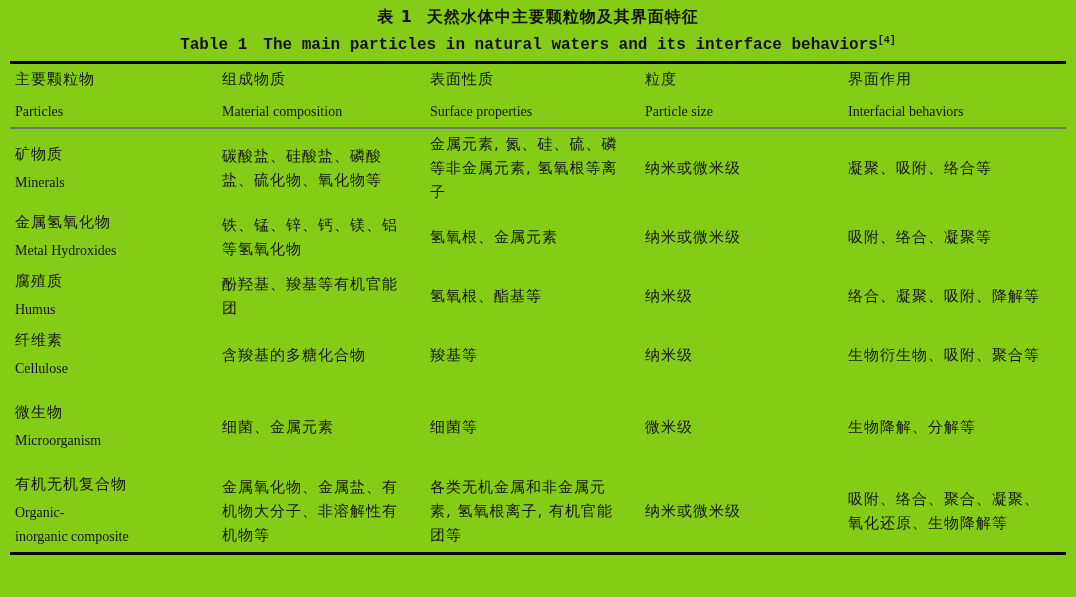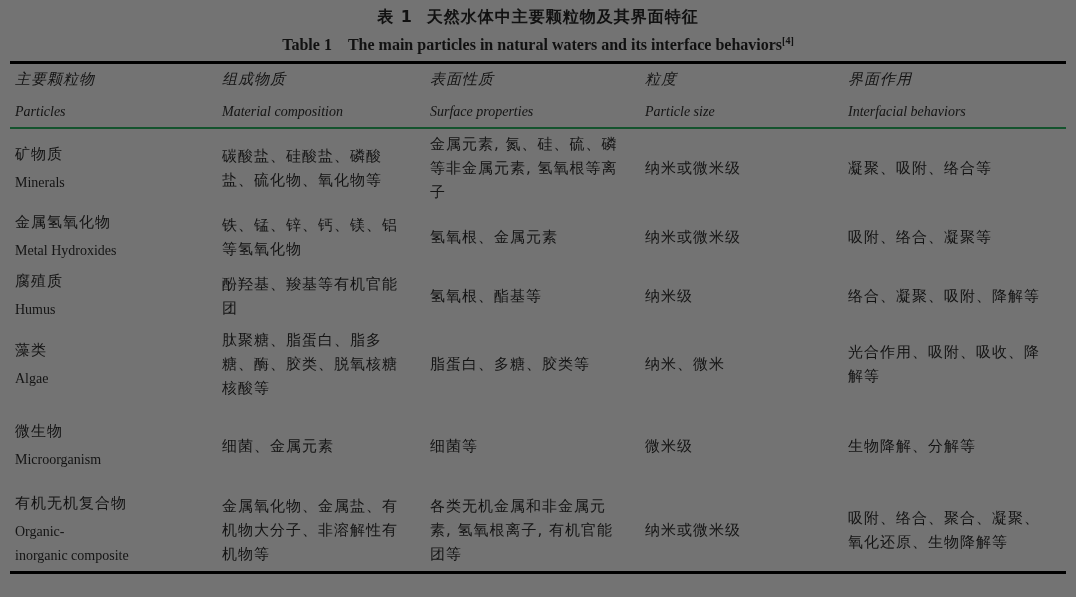--- a/index.html
+++ b/index.html
@@ -1,55 +1,55 @@
 <!DOCTYPE html>
 <html><head>
 <meta charset="utf-8">
 <style>
   html, body { margin: 0; padding: 0; background: #ffffff; }
   .page {
     position: relative;
     width: 1076px;
     height: 597px;
-    background: #737373;
+    background: #84cc16;
     color: #141414;
     font-family: "Liberation Serif", "DejaVu Serif", serif;
     overflow: hidden;
     box-sizing: border-box;
   }
   .caption-cn {
     padding-top: 7px;
     text-align: center;
     font-family: "DejaVu Sans", "Liberation Sans", sans-serif;
     font-weight: bold;
     font-size: 16px;
     letter-spacing: 1px;
     color: #111;
   }
   .caption-cn .cap-label { margin-right: 14px; }
   .caption-en {
     margin-top: 7px;
     text-align: center;
-    font-family: Liberation Serif, serif;
+    font-family: Liberation Mono, monospace;
     font-weight: bold;
     font-size: 16px;
     color: #111;
   }
   .caption-en .cap-label { margin-right: 16px; }
   .caption-en sup { font-size: 10px; font-weight: bold; }
 
   table.main {
     width: 1056px;
     margin: 7px 10px 0 10px;
     border-collapse: collapse;
     border-top: 3px solid #000;
     border-bottom: 3px solid #000;
     table-layout: fixed;
   }
-  thead tr { height: 63px; border-bottom: 2px solid #14532d; font-style: italic; }
+  thead tr { height: 63px; border-bottom: 2px solid #737373; }
   tbody tr:nth-child(1) { height: 77px; }
   tbody tr:nth-child(2) { height: 57px; }
   tbody tr:nth-child(3) { height: 55px; }
   tbody tr:nth-child(4) { height: 55px; }
   tbody tr:nth-child(5) { height: 85px; }
   tbody tr:nth-child(6) { height: 55px; margin-left: 21px; }
   tbody tr:nth-child(7) { height: 78px; }
 
   th, td {
     text-align: left;
@@ -172,34 +172,34 @@
           </td>
         <td>
             <div class="cn">纳米级</div>
           </td>
         <td>
             <div class="cn">络合、凝聚、吸附、降解等</div>
           </td>
       </tr>
       <tr>
         <td>
-          <div class="cn p-cn">藻类</div>
-          <div class="en">Algae</div>
-        </td>
-        <td>
-            <div class="cn">肽聚糖、脂蛋白、脂多糖、酶、胶类、脱氧核糖核酸等</div>
-          </td>
-        <td>
-            <div class="cn">脂蛋白、多糖、胶类等</div>
-          </td>
-        <td>
-            <div class="cn">纳米、微米</div>
-          </td>
-        <td>
-            <div class="cn">光合作用、吸附、吸收、降解等</div>
+          <div class="cn p-cn">纤维素</div>
+          <div class="en">Cellulose</div>
+        </td>
+        <td>
+            <div class="cn">含羧基的多糖化合物</div>
+          </td>
+        <td>
+            <div class="cn">羧基等</div>
+          </td>
+        <td>
+            <div class="cn">纳米级</div>
+          </td>
+        <td>
+            <div class="cn">生物衍生物、吸附、聚合等</div>
           </td>
       </tr>
       <tr>
         <td>
           <div class="cn p-cn">微生物</div>
           <div class="en">Microorganism</div>
         </td>
         <td>
             <div class="cn">细菌、金属元素</div>
           </td>

